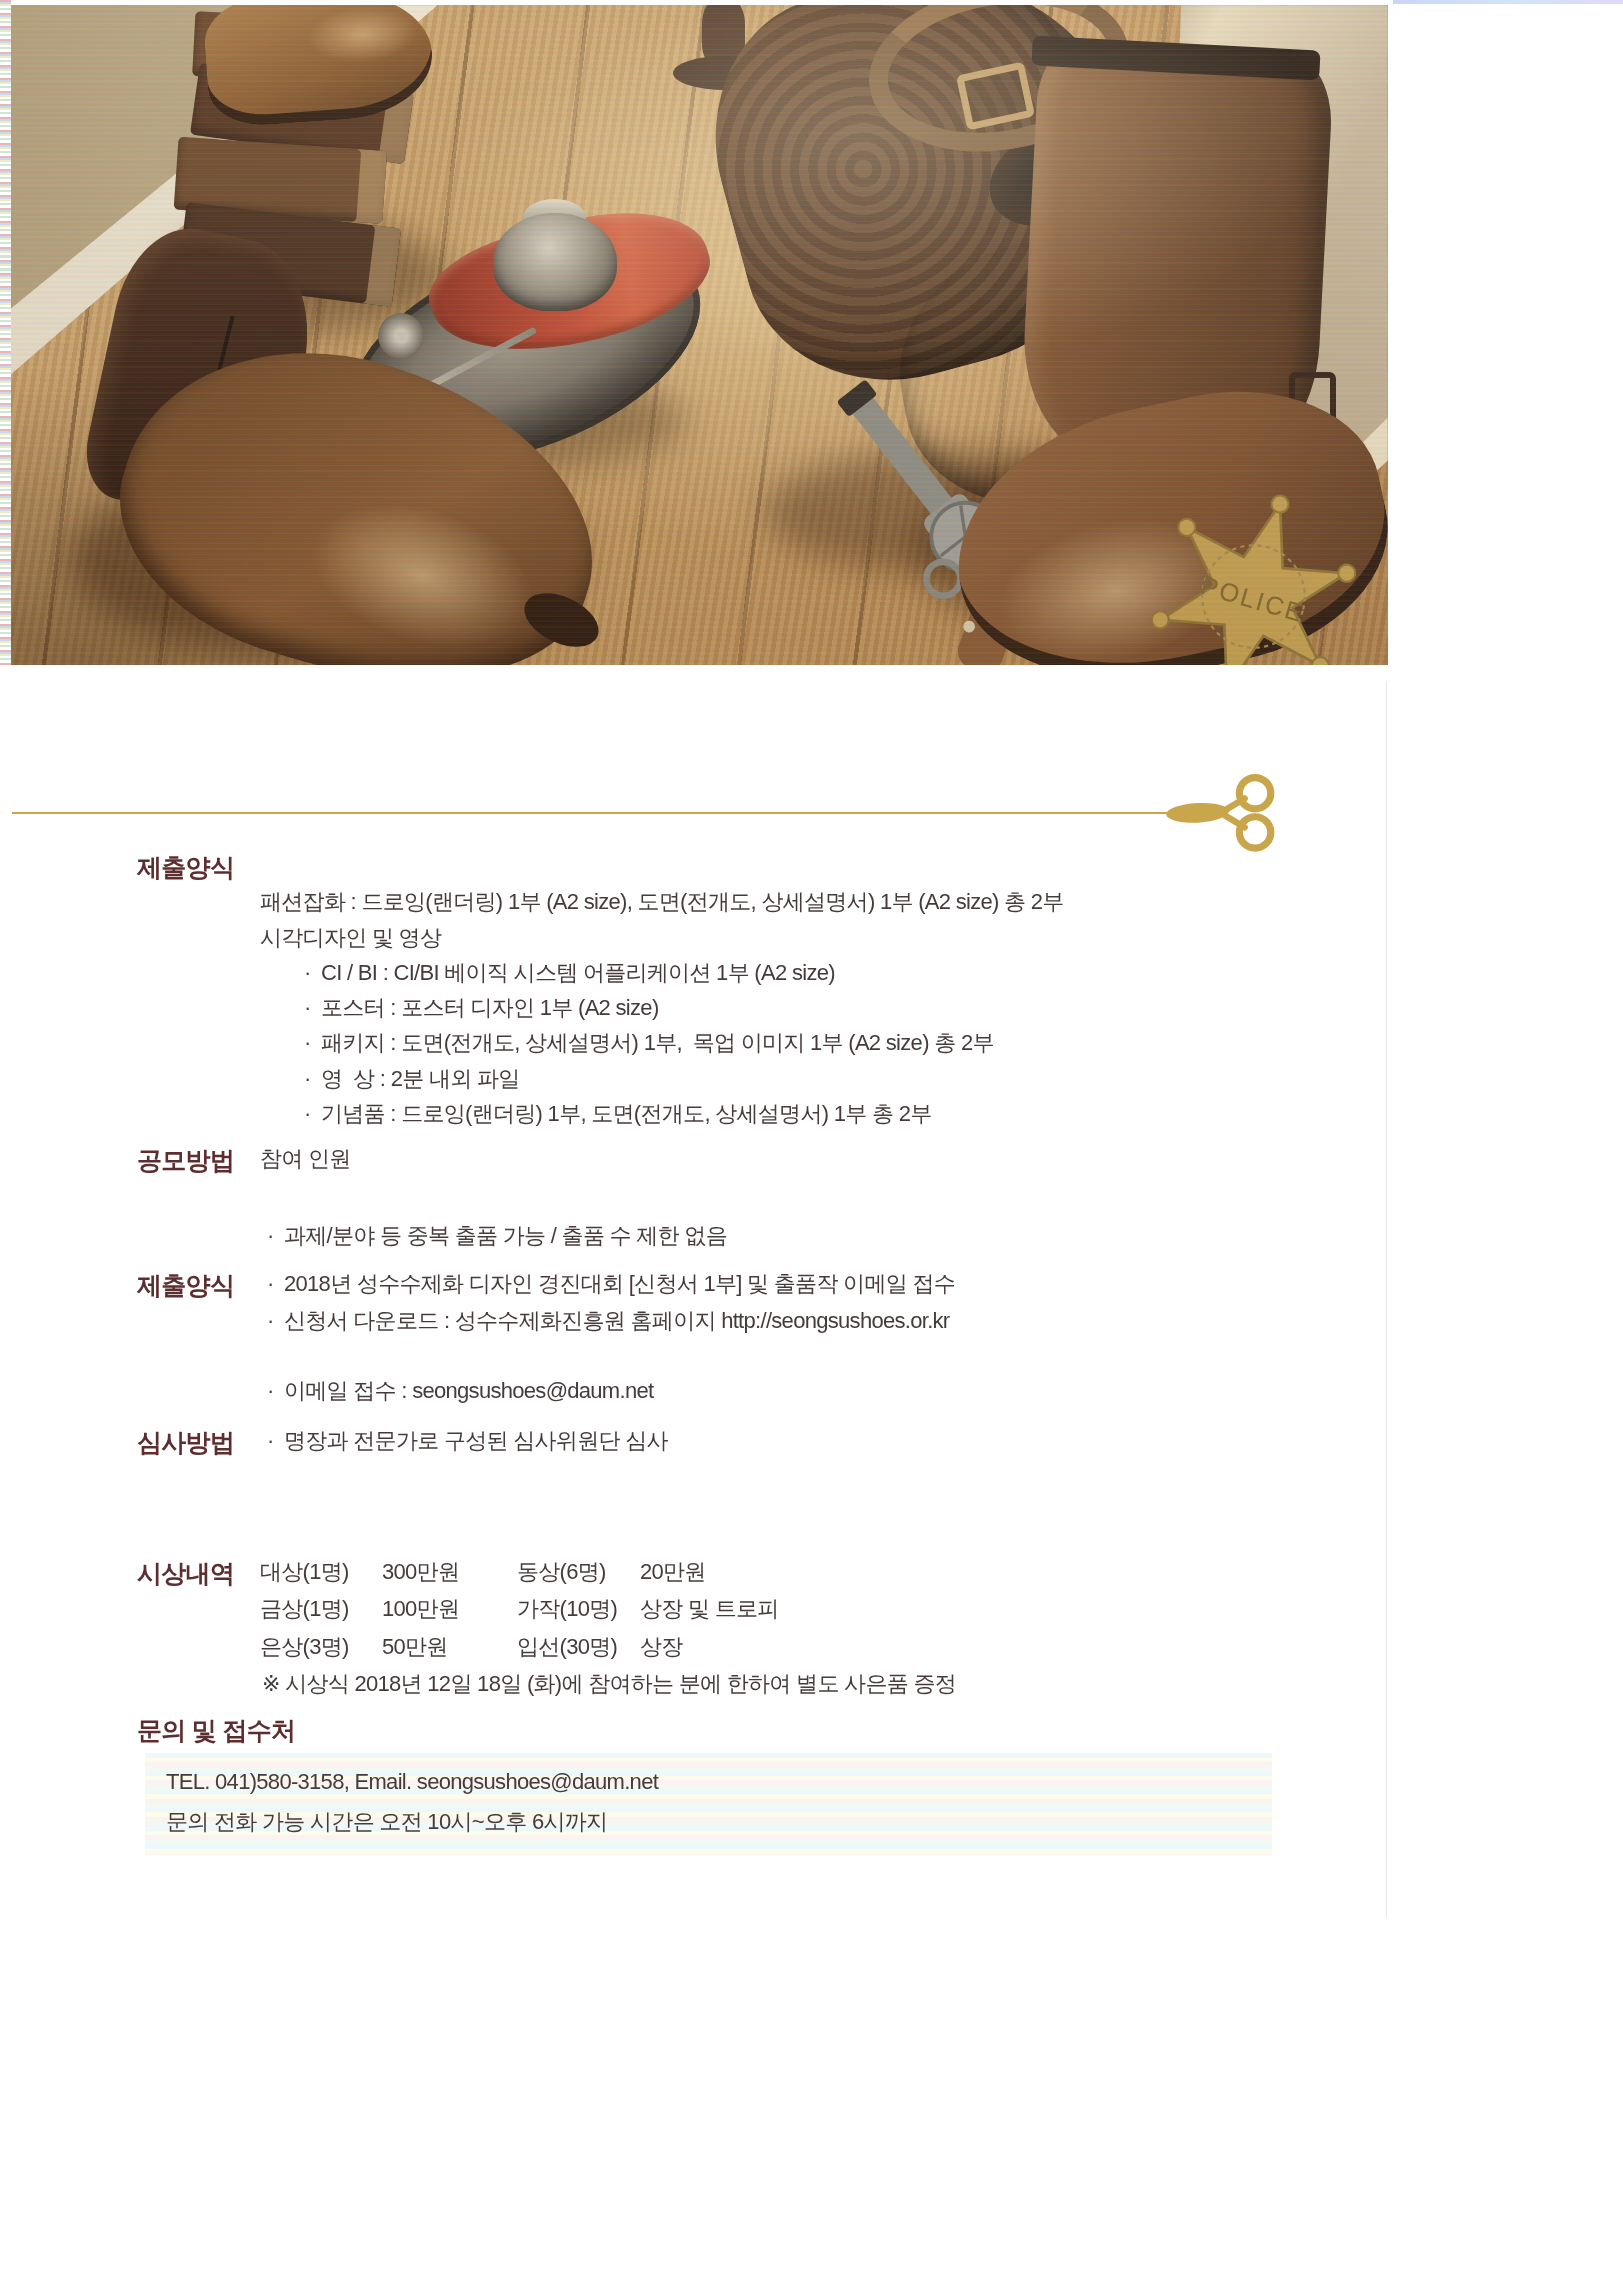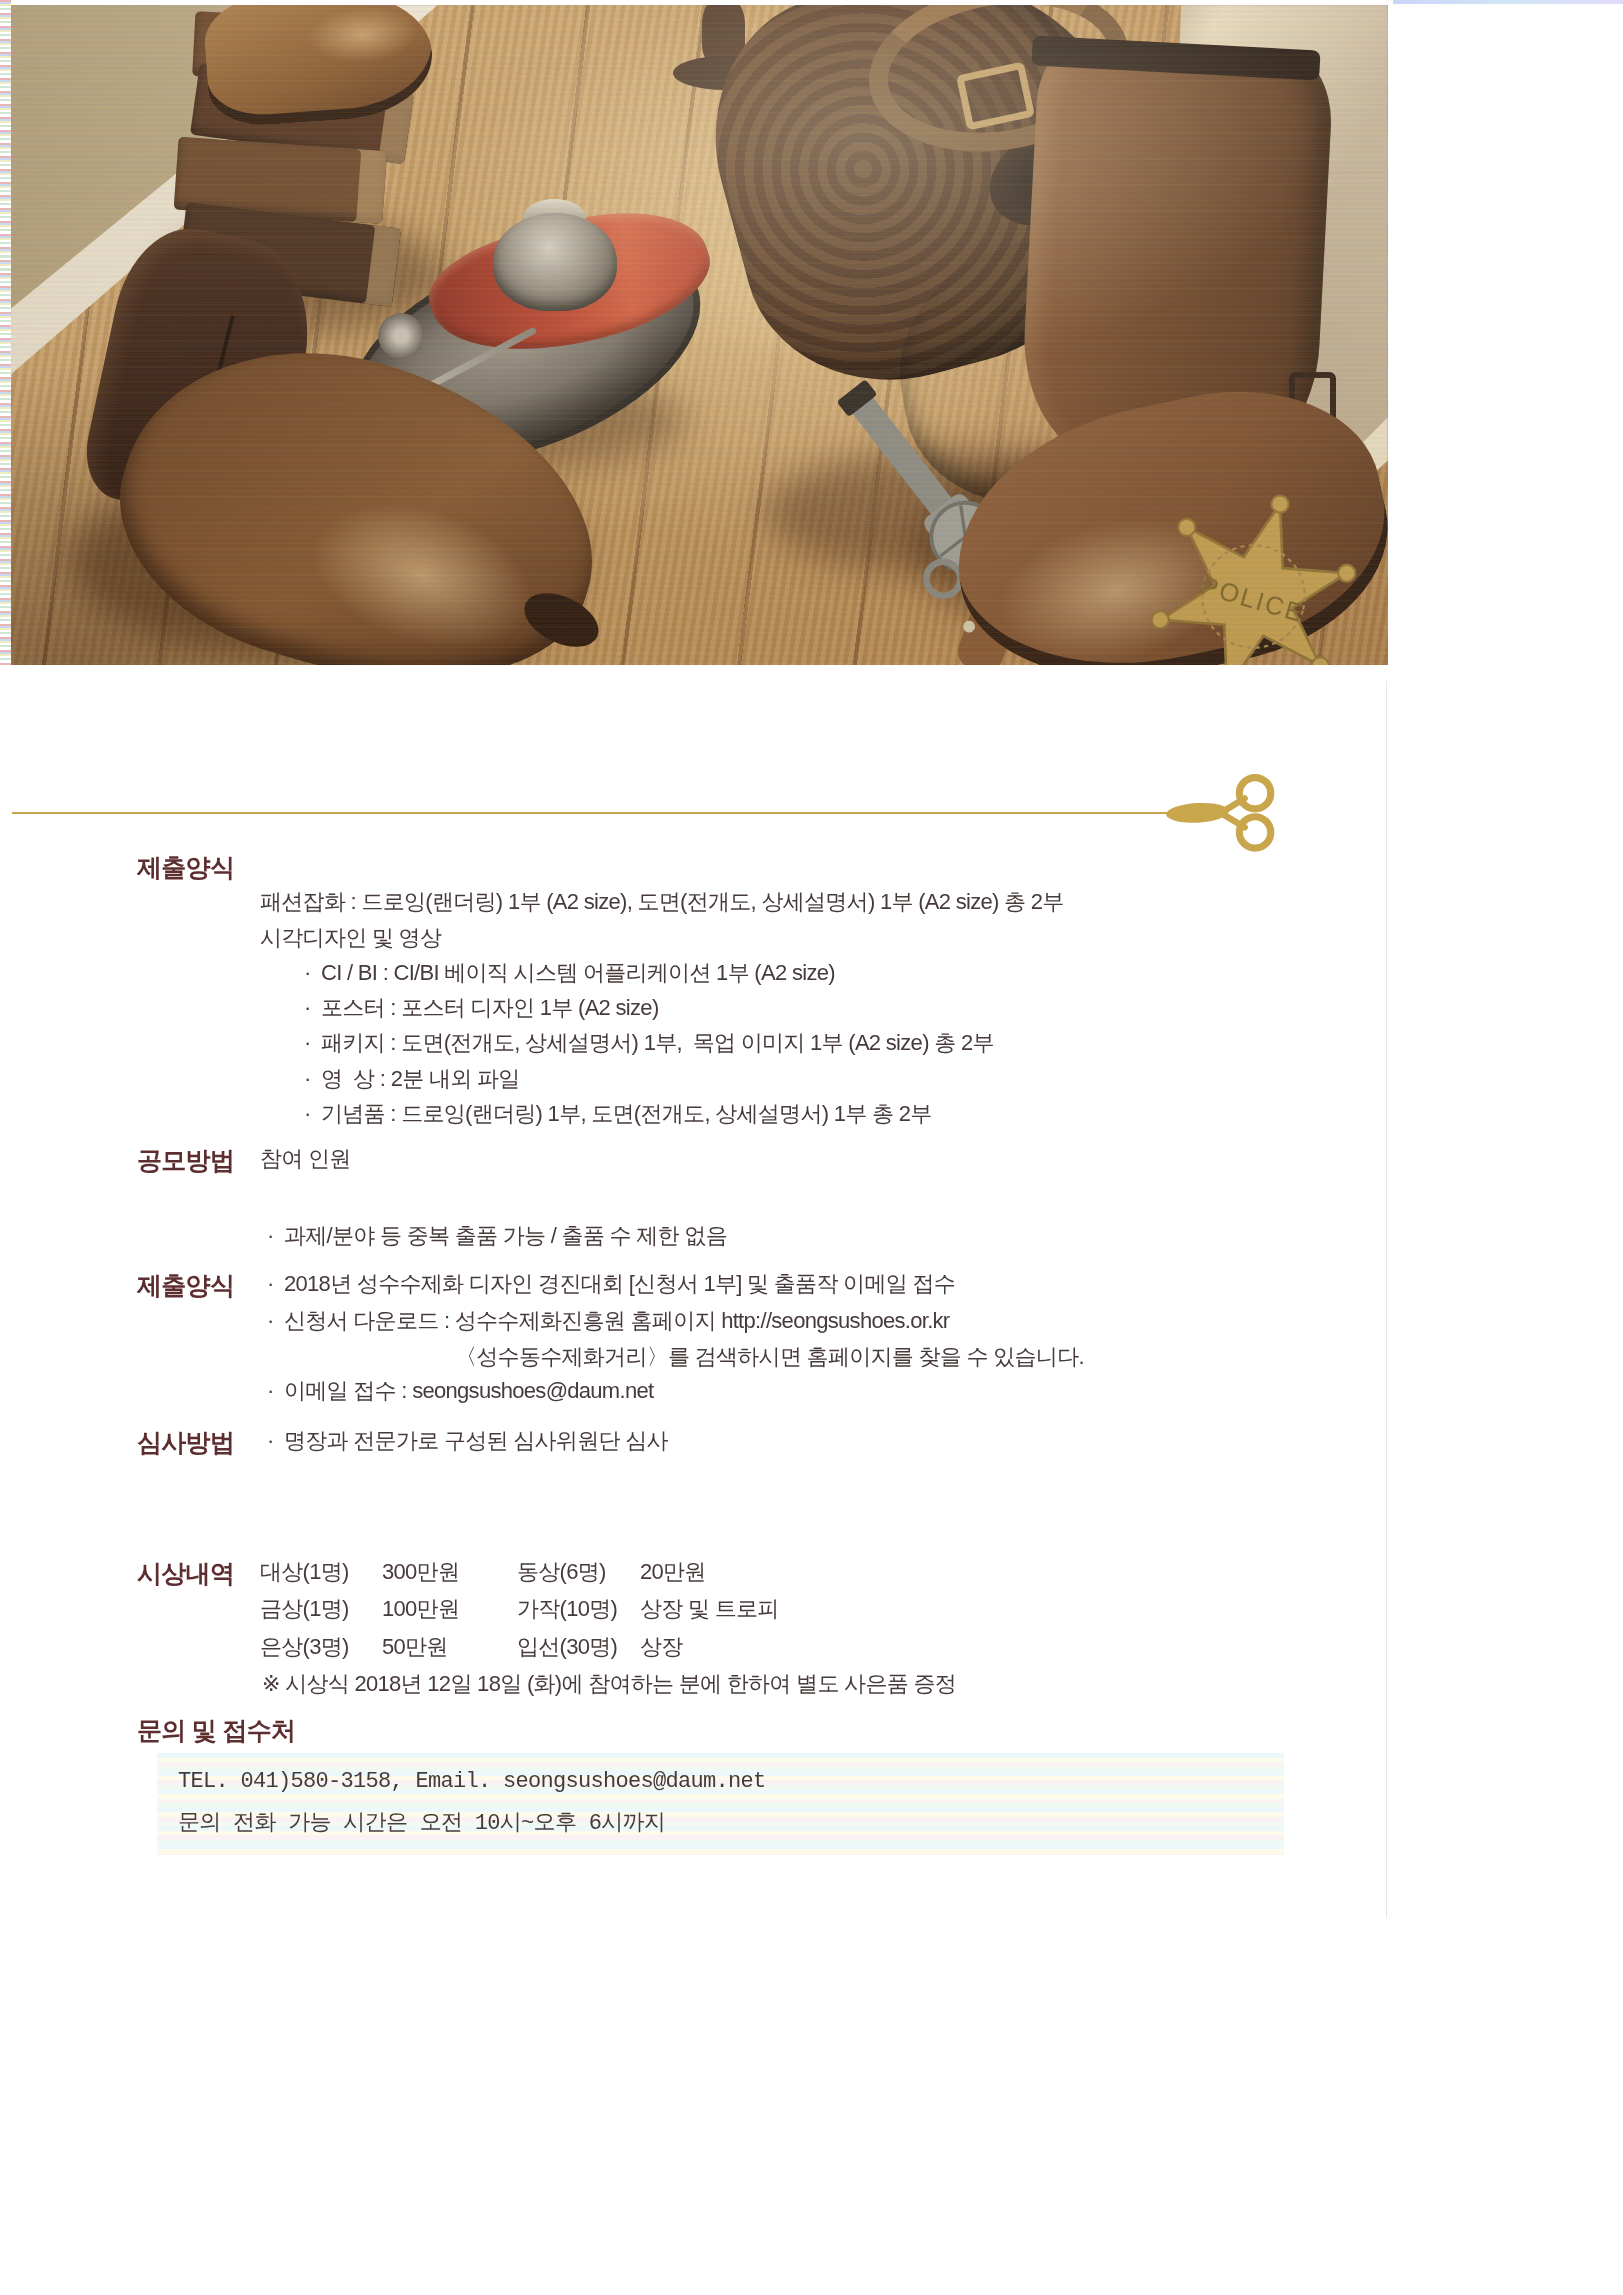--- a/index.html
+++ b/index.html
@@ -127,22 +127,22 @@
       rgba(220,215,130,.05) 2.6px 3.9px, rgba(255,255,255,0) 3.9px 5.2px);}
 
   
   .divider-line{position:absolute;left:11.8px;top:812px;width:1172px;height:2px;background:#c9a54b;}
   .scissors{position:absolute;left:1166px;top:771px;}
 
   
   .h{position:absolute;left:137px;font-size:25px;font-weight:bold;color:#5d2e30;letter-spacing:-0.7px;white-space:pre;}
   .t{position:absolute;font-size:22px;color:#463a3a;letter-spacing:-0.7px;white-space:pre;}
   .dot{display:inline-block;width:17px;color:#463a3a;}
-  .contact-box{position:absolute;left:157px;top:1753px;width:1127px;height:102px;
-    background:repeating-linear-gradient(180deg,#ecf8fb 0 4.6px,#fdfcea 4.6px 9.2px,#fbf2f3 9.2px 13.7px,#f1faf2 13.7px 18.3px);font-family:Liberation Mono, monospace;}
+  .contact-box{position:absolute;left:145px;top:1753px;width:1127px;height:102px;
+    background:repeating-linear-gradient(180deg,#ecf8fb 0 4.6px,#fdfcea 4.6px 9.2px,#fbf2f3 9.2px 13.7px,#f1faf2 13.7px 18.3px);}
 
   .prize-row span{position:absolute;top:0;white-space:pre;}
   .pc1{left:0;} .pc2{left:122px;} .pc3{left:257px;} .pc4{left:380px;}
 </style>
 </head>
 <body>
 
 <div class="page">
 
   <div class="scan-left"></div>
@@ -248,21 +248,20 @@
   <div class="t" style="left:304px;top:1064px"><span class="dot">·</span><span>영  상 : 2분 내외 파일</span></div>
   <div class="t" style="left:304px;top:1099px"><span class="dot">·</span><span>기념품 : 드로잉(랜더링) 1부, 도면(전개도, 상세설명서) 1부 총 2부</span></div>
 
   <div class="h" style="top:1144px">공모방법</div>
   <div class="t" style="left:260px;top:1144px">참여 인원</div>
   <div class="t" style="left:267px;top:1221px"><span class="dot">·</span><span>과제/분야 등 중복 출품 가능 / 출품 수 제한 없음</span></div>
 
   <div class="h" style="top:1269px">제출양식</div>
   <div class="t" style="left:267px;top:1269px"><span class="dot">·</span><span>2018년 성수수제화 디자인 경진대회 [신청서 1부] 및 출품작 이메일 접수</span></div>
   <div class="t" style="left:267px;top:1306px"><span class="dot">·</span><span>신청서 다운로드 : 성수수제화진흥원 홈페이지 http://seongsushoes.or.kr</span></div>
-  <div class="t" style="left:455px;top:1342px">〈성수동수제화거리〉를 검색하시면 홈페이지를 찾을 수 있습니다.</div>
   <div class="t" style="left:267px;top:1376px"><span class="dot">·</span><span>이메일 접수 : seongsushoes@daum.net</span></div>
 
   <div class="h" style="top:1426px">심사방법</div>
   <div class="t" style="left:267px;top:1426px"><span class="dot">·</span><span>명장과 전문가로 구성된 심사위원단 심사</span></div>
 
   <div class="h" style="top:1557px">시상내역</div>
   <div class="t prize-row" style="left:260px;top:1557px;width:916px">
     <span class="pc1">대상(1명)</span>
     <span class="pc2">300만원</span>
     <span class="pc3">동상(6명)</span>

